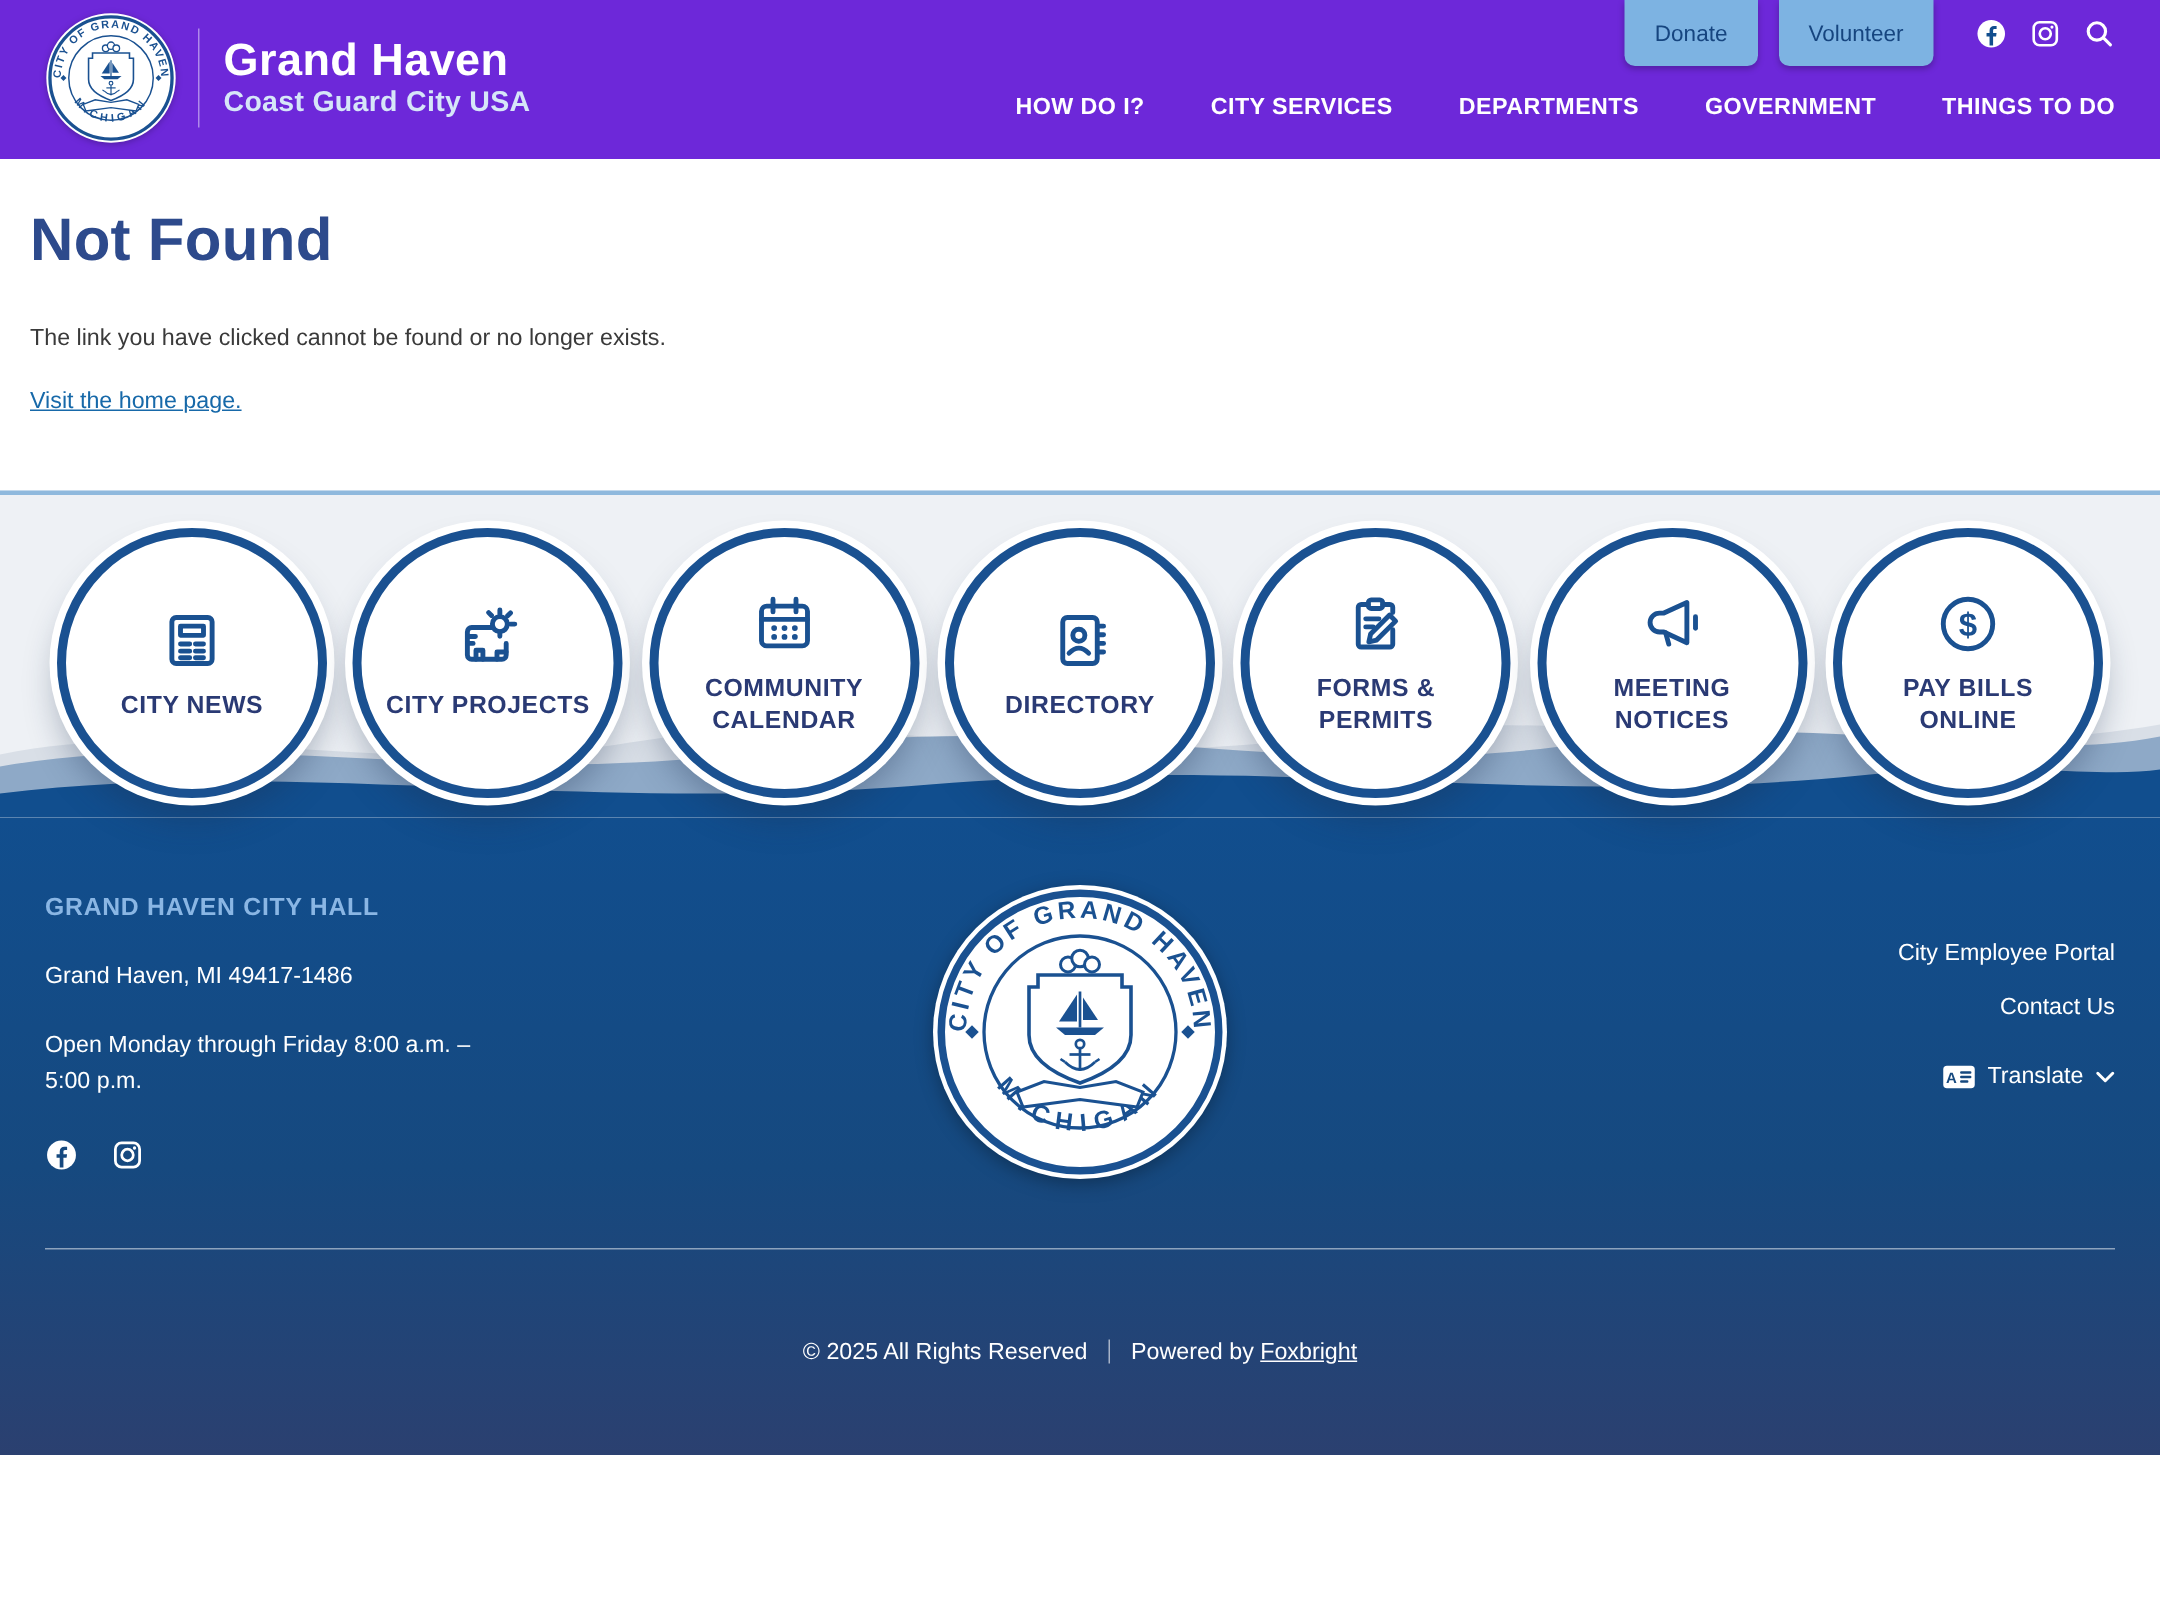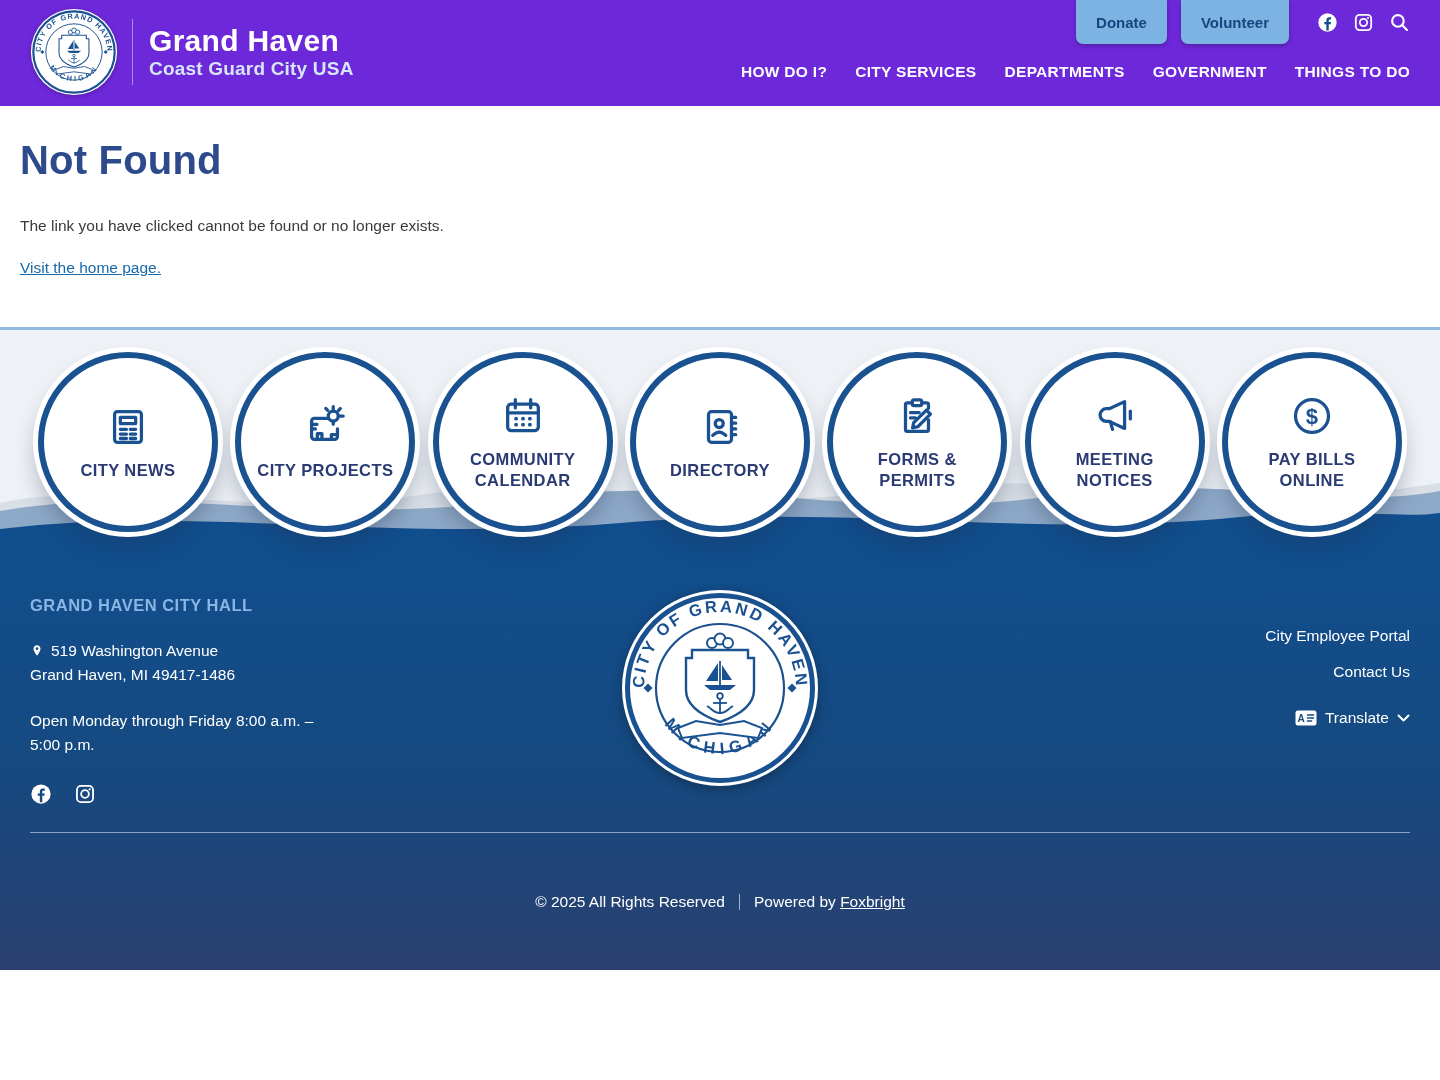--- a/index.html
+++ b/index.html
@@ -8,27 +8,27 @@
 
   
   .header { position:relative; width:100%; height:106px; background:#6d28d9; }
   .brand { position:absolute; left:30px; top:8px; display:flex; align-items:center; }
   .brand-seal { width:88px; height:88px; filter:drop-shadow(0 1px 2px rgba(0,0,0,.25)); }
   .brand-divider { width:1px; height:66px; background:rgba(255,255,255,.45); margin:0 16px 0 14px; }
   .brand-title { color:#fff; font-size:30px; font-weight:bold; letter-spacing:.3px; line-height:34px; }
   .brand-sub { color:#d6e6f8; font-size:19px; font-weight:bold; letter-spacing:.2px; }
 
   .util-row { position:absolute; top:0; right:30px; display:flex; align-items:flex-start; gap:14px; }
-  .hang-btn { height:44px; padding:0 20px; background:#7db3e2; color:#16457f; font-weight:bold;
+  .hang-btn { height:44px; padding:0 20px; background:#7db3e2; color:#16457f; font-weight:normal;
               font-size:15px; border:none; border-radius:0 0 7px 7px; cursor:pointer;
               display:flex; align-items:center; box-shadow:0 2px 4px rgba(0,0,0,.25); }
   .util-icons { display:flex; align-items:center; gap:15px; height:44px; margin-left:14px; }
   .util-icons svg { display:block; cursor:pointer; }
 
-  .nav { position:absolute; right:30px; top:63px; display:flex; gap:28px; }
+  .nav { position:absolute; right:30px; top:63px; display:flex; gap:44px; }
   .nav-item { color:#fff; font-size:15.5px; font-weight:bold; letter-spacing:.3px; cursor:pointer; white-space:nowrap; }
 
   
   .main { position:relative; width:100%; height:221px; background:#fff; padding:32px 30px 0 20px; }
   .main h1 { color:#2d4a8c; font-size:40px; font-weight:bold; letter-spacing:.2px; }
   .main p { color:#3a3a3a; font-size:15.5px; margin-top:34px; }
   .main a { color:#1769a9; font-size:15.5px; text-decoration:underline; display:inline-block; margin-top:24px; cursor:pointer; }
 
   
   .band { position:relative; width:100%; height:218px; background:#eef1f5; border-top:3px solid #8fb9dd; }
@@ -251,27 +251,20 @@
         </span>
         <span class="lbl">PAY BILLS ONLINE</span>
       </li>
     </ul>
   </section>
 
   <footer class="footer">
 
     <div class="f-left">
       <div class="f-org">GRAND HAVEN CITY HALL</div>
-      <div class="f-line">
-        <svg width="14" height="14" viewBox="0 0 24 24">
-          <path fill="#fff" d="M12 2 C8.7 2 6 4.7 6 8 c0 4.5 6 12 6 12 s6 -7.5 6 -12 C18 4.7 15.3 2 12 2 z"></path>
-          <circle cx="12" cy="8" r="2.3" fill="#16497f"></circle>
-        </svg>
-        <span>519 Washington Avenue</span>
-      </div>
       <div>Grand Haven, MI 49417-1486</div>
       <div class="f-hours">Open Monday through Friday 8:00 a.m. – 5:00 p.m.</div>
       <div class="f-social">
         <svg width="22" height="22" viewBox="0 0 24 24">
           <circle cx="12" cy="12" r="10.5" fill="#fff"></circle>
           <path fill="#16497f" d="M13.4 21v-7h2.3l.35-2.6h-2.65V9.7c0-.75.2-1.26 1.28-1.26h1.4V6.1c-.24-.03-1.07-.1-2-.1-2 0-3.36 1.2-3.36 3.45v1.95H8.4v2.6h2.3v7h2.7z"></path>
         </svg>
         <svg width="22" height="22" viewBox="0 0 24 24" fill="none" stroke="#fff" stroke-width="2">
           <rect x="3.2" y="3.2" width="17.6" height="17.6" rx="4.5"></rect>
           <circle cx="12" cy="12" r="4.2"></circle>

